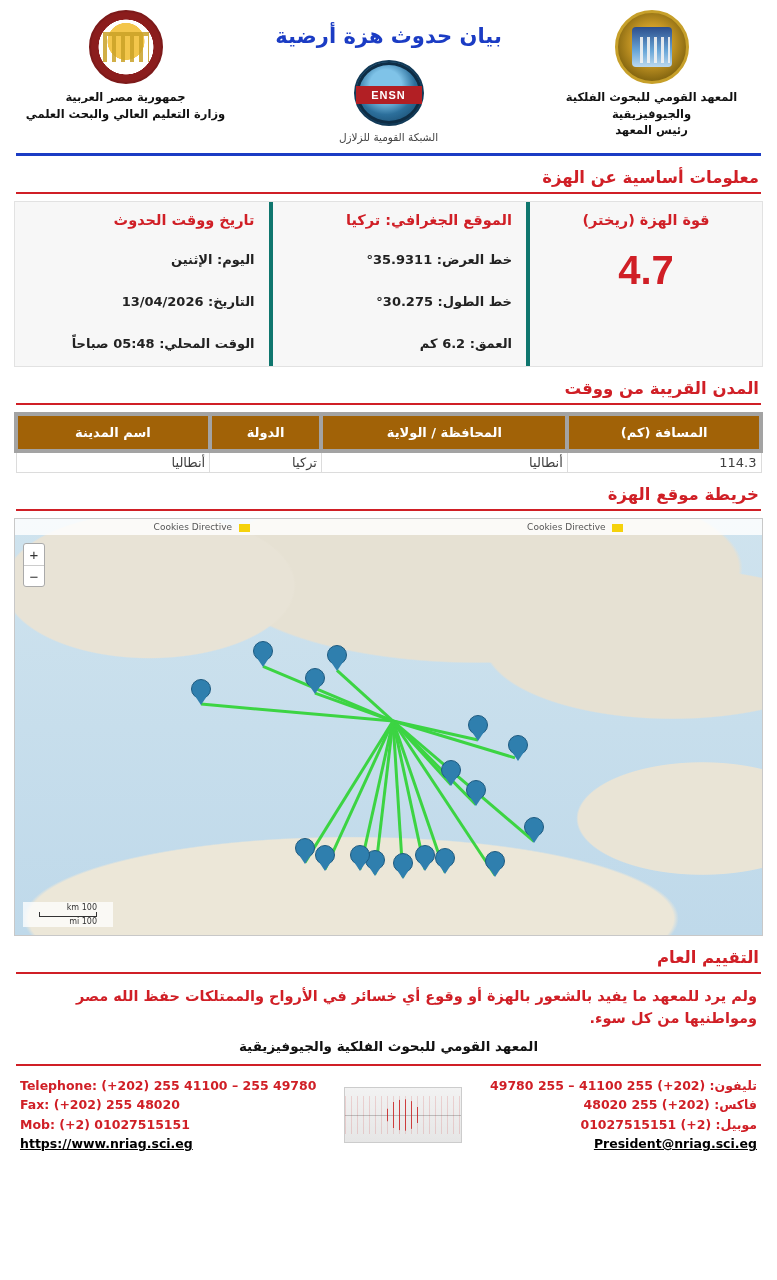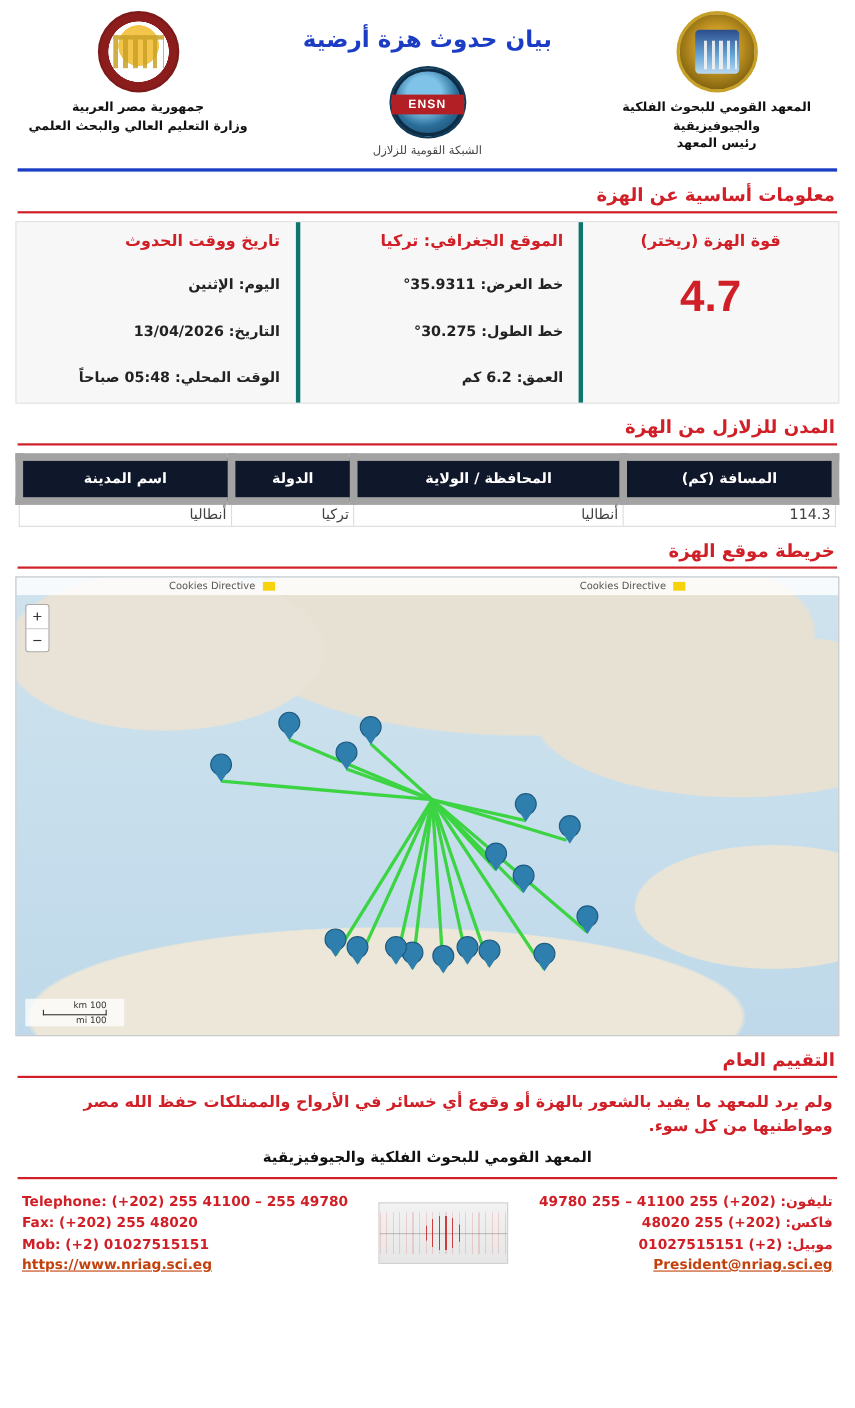--- a/index.html
+++ b/index.html
@@ -148,26 +148,26 @@
   }
 
   
   table.cities {
     width: 100%;
     border-collapse: collapse;
     direction: rtl;
     table-layout: fixed;
   }
   table.cities th {
-    background: #0f172a;
+    background: #a16207;
     color: #fff;
     font-size: 13px;
     font-weight: bold;
     padding: 9px 4px;
-    border: 7px solid #a3a3a3;
+    border: 4px solid #a3a3a3;
   }
   table.cities td {
     text-align: right;
     font-size: 13px;
     padding: 2px 4px;
     border: 1px solid #dcdcdc;
     background: #fff;
     color: #404040;
   }
 
@@ -256,21 +256,21 @@
   
   .footer-rule { height: 2px; background: #d01f26; margin: 4px 2px; }
   .footer {
     display: flex; direction: rtl; align-items: center;
     justify-content: space-between;
     padding: 6px 6px 8px 6px;
   }
   .foot-col { font-size: 12.5px; font-weight: bold; color: #d01f26; line-height: 1.55; }
   .foot-col.ltr { direction: ltr; text-align: left; }
   .foot-col.rtl { direction: rtl; text-align: right; }
-  .foot-link { color: #c2410c; text-decoration: underline; }
+  .foot-link { color: #000000; text-decoration: underline; }
   .seismo {
     width: 118px; height: 56px;
     background: linear-gradient(#f2f2f2,#e6e6e6);
     border: 1px solid #ccc;
     position: relative; overflow: hidden;
   }
   .seismo::before {
     content: "";
     position: absolute; left: 0; right: 0; top: 50%;
     height: 1px; background: #bbb;
@@ -352,21 +352,21 @@
         <span>التاريخ:</span>
         <span>13/04/2026</span>
       </div>
       <div class="info-line">
         <span>الوقت المحلي:</span>
         <span>05:48 صباحاً</span>
       </div>
     </div>
   </div>
 
-  <div class="sec-title">المدن للزلازل من الهزة</div>
+  <div class="sec-title">المدن القريبة من ووقت</div>
   <div class="sec-underline"></div>
 
   <table class="cities">
     <thead>
       <tr>
         <th style="width:26%">المسافة (كم)</th>
         <th style="width:33%">المحافظة / الولاية</th>
         <th style="width:15%">الدولة</th>
         <th style="width:26%">اسم المدينة</th>
       </tr>

